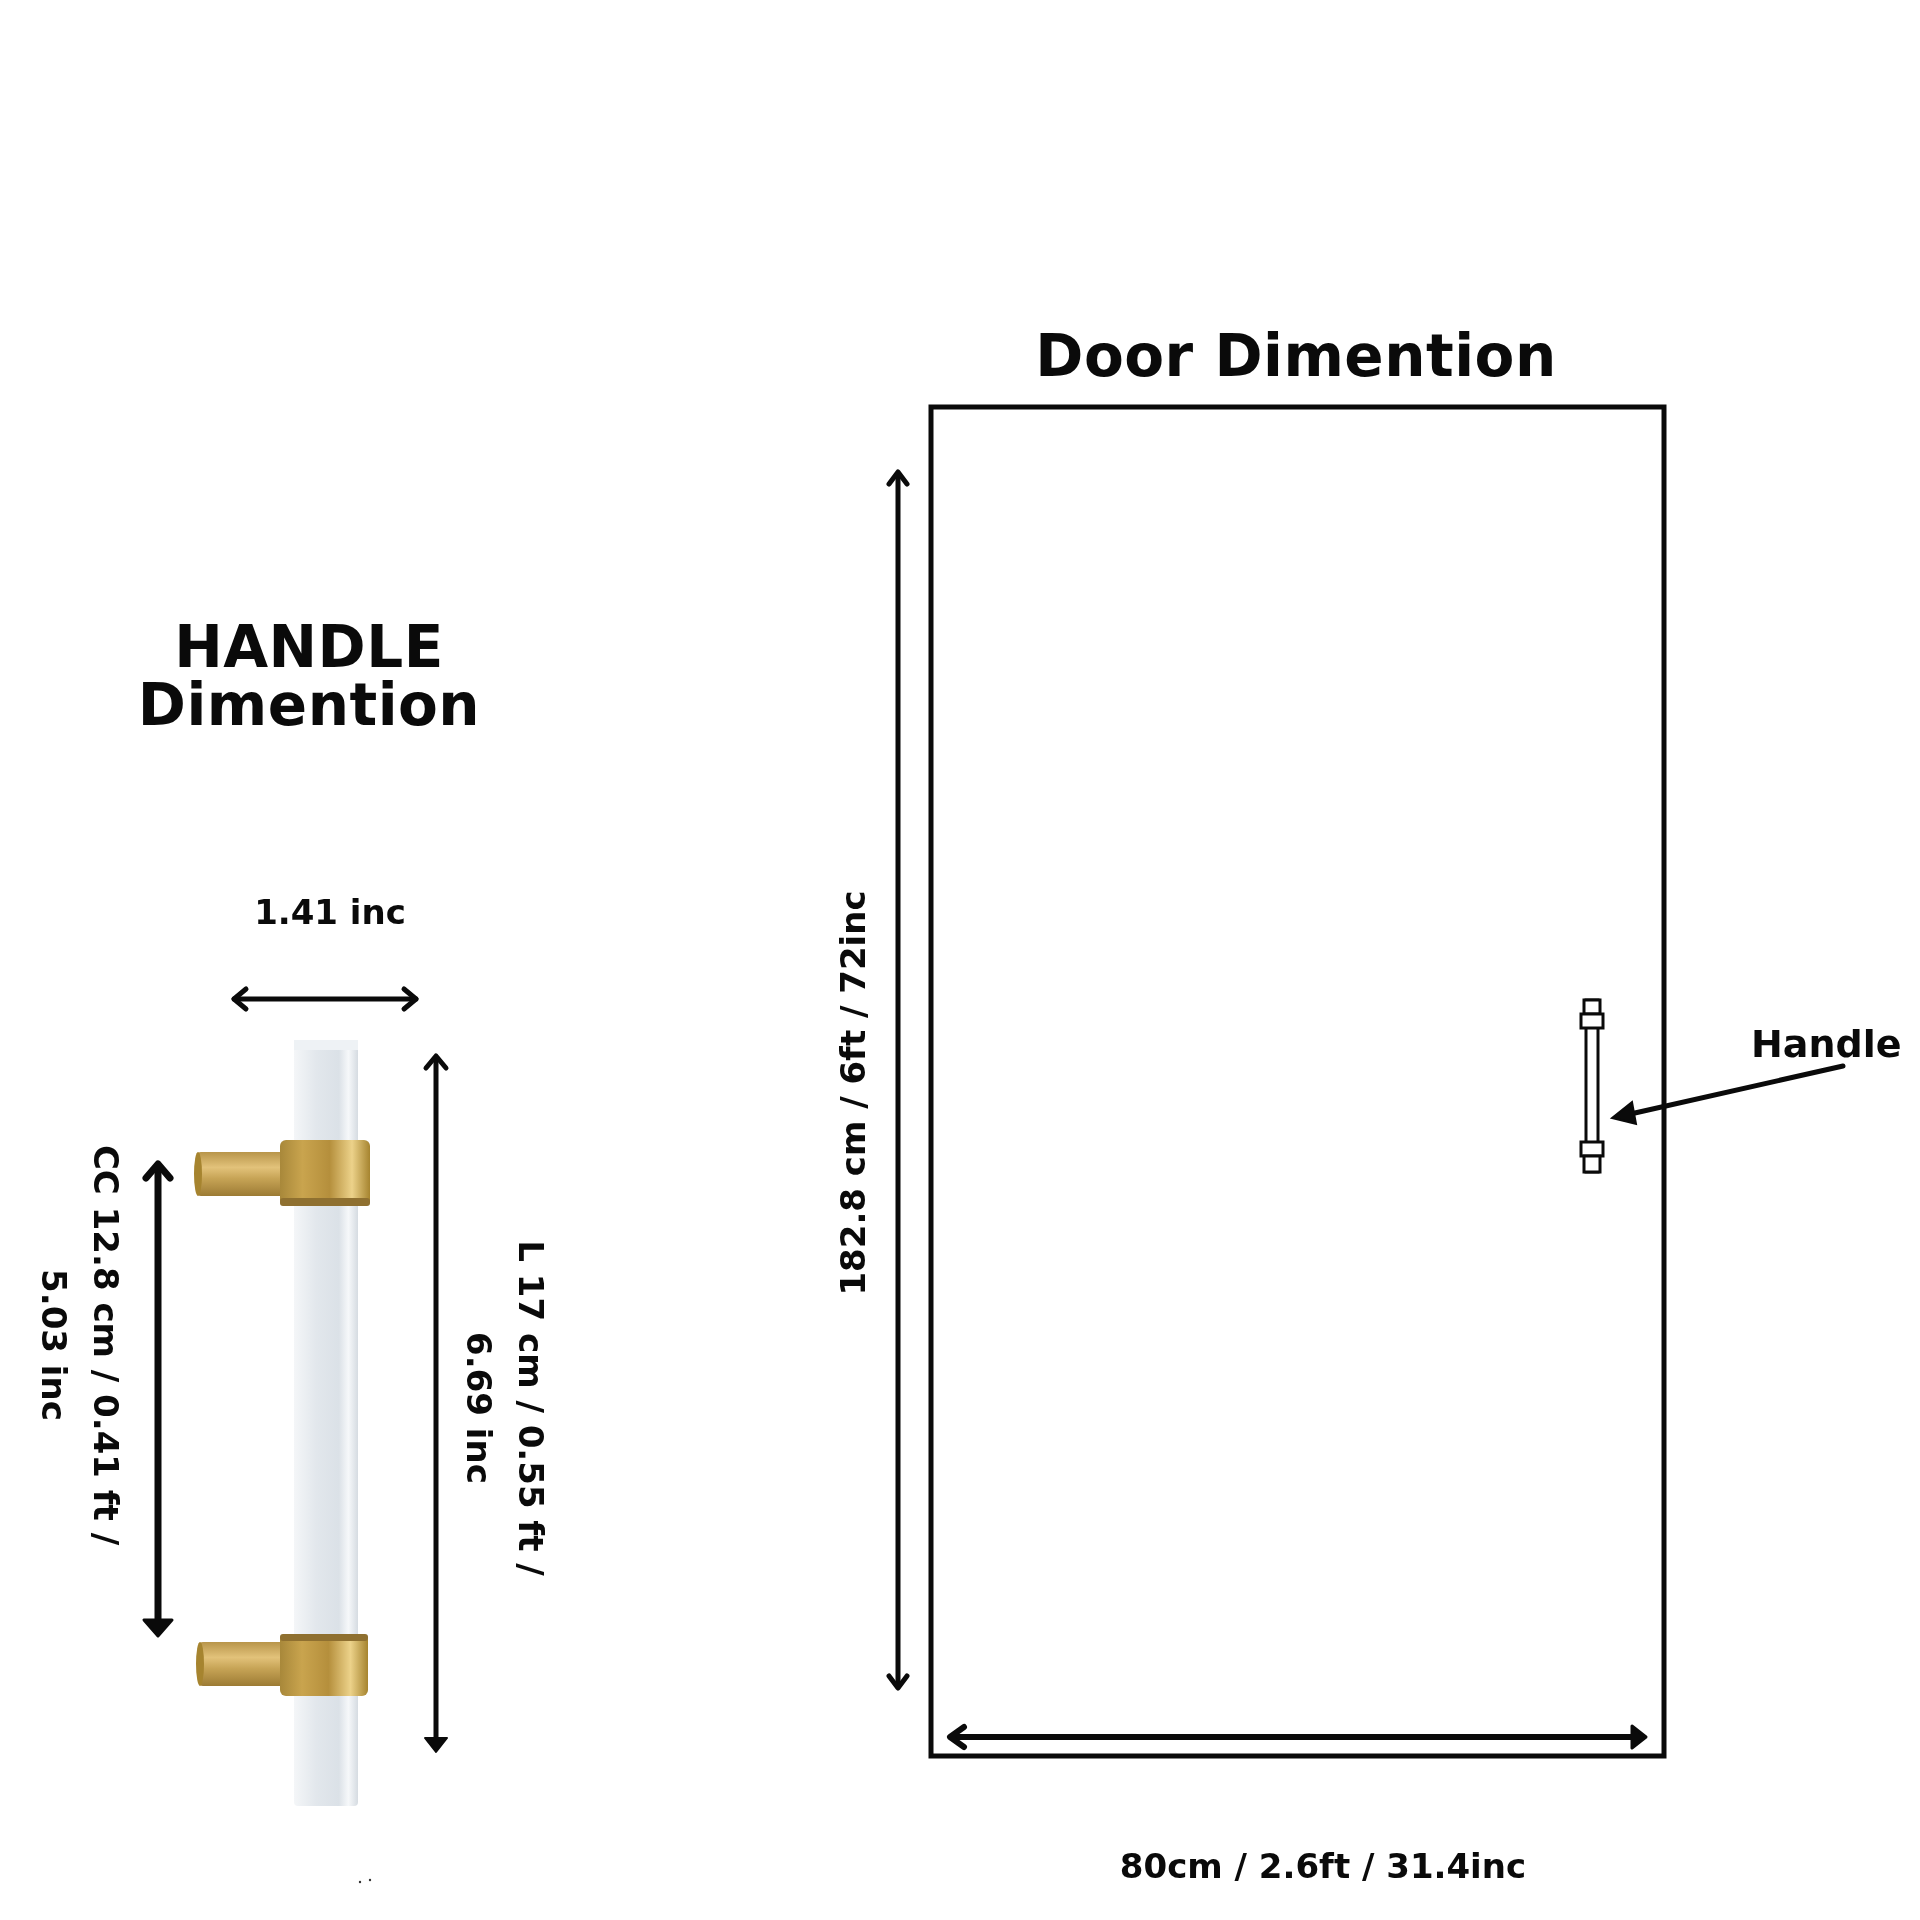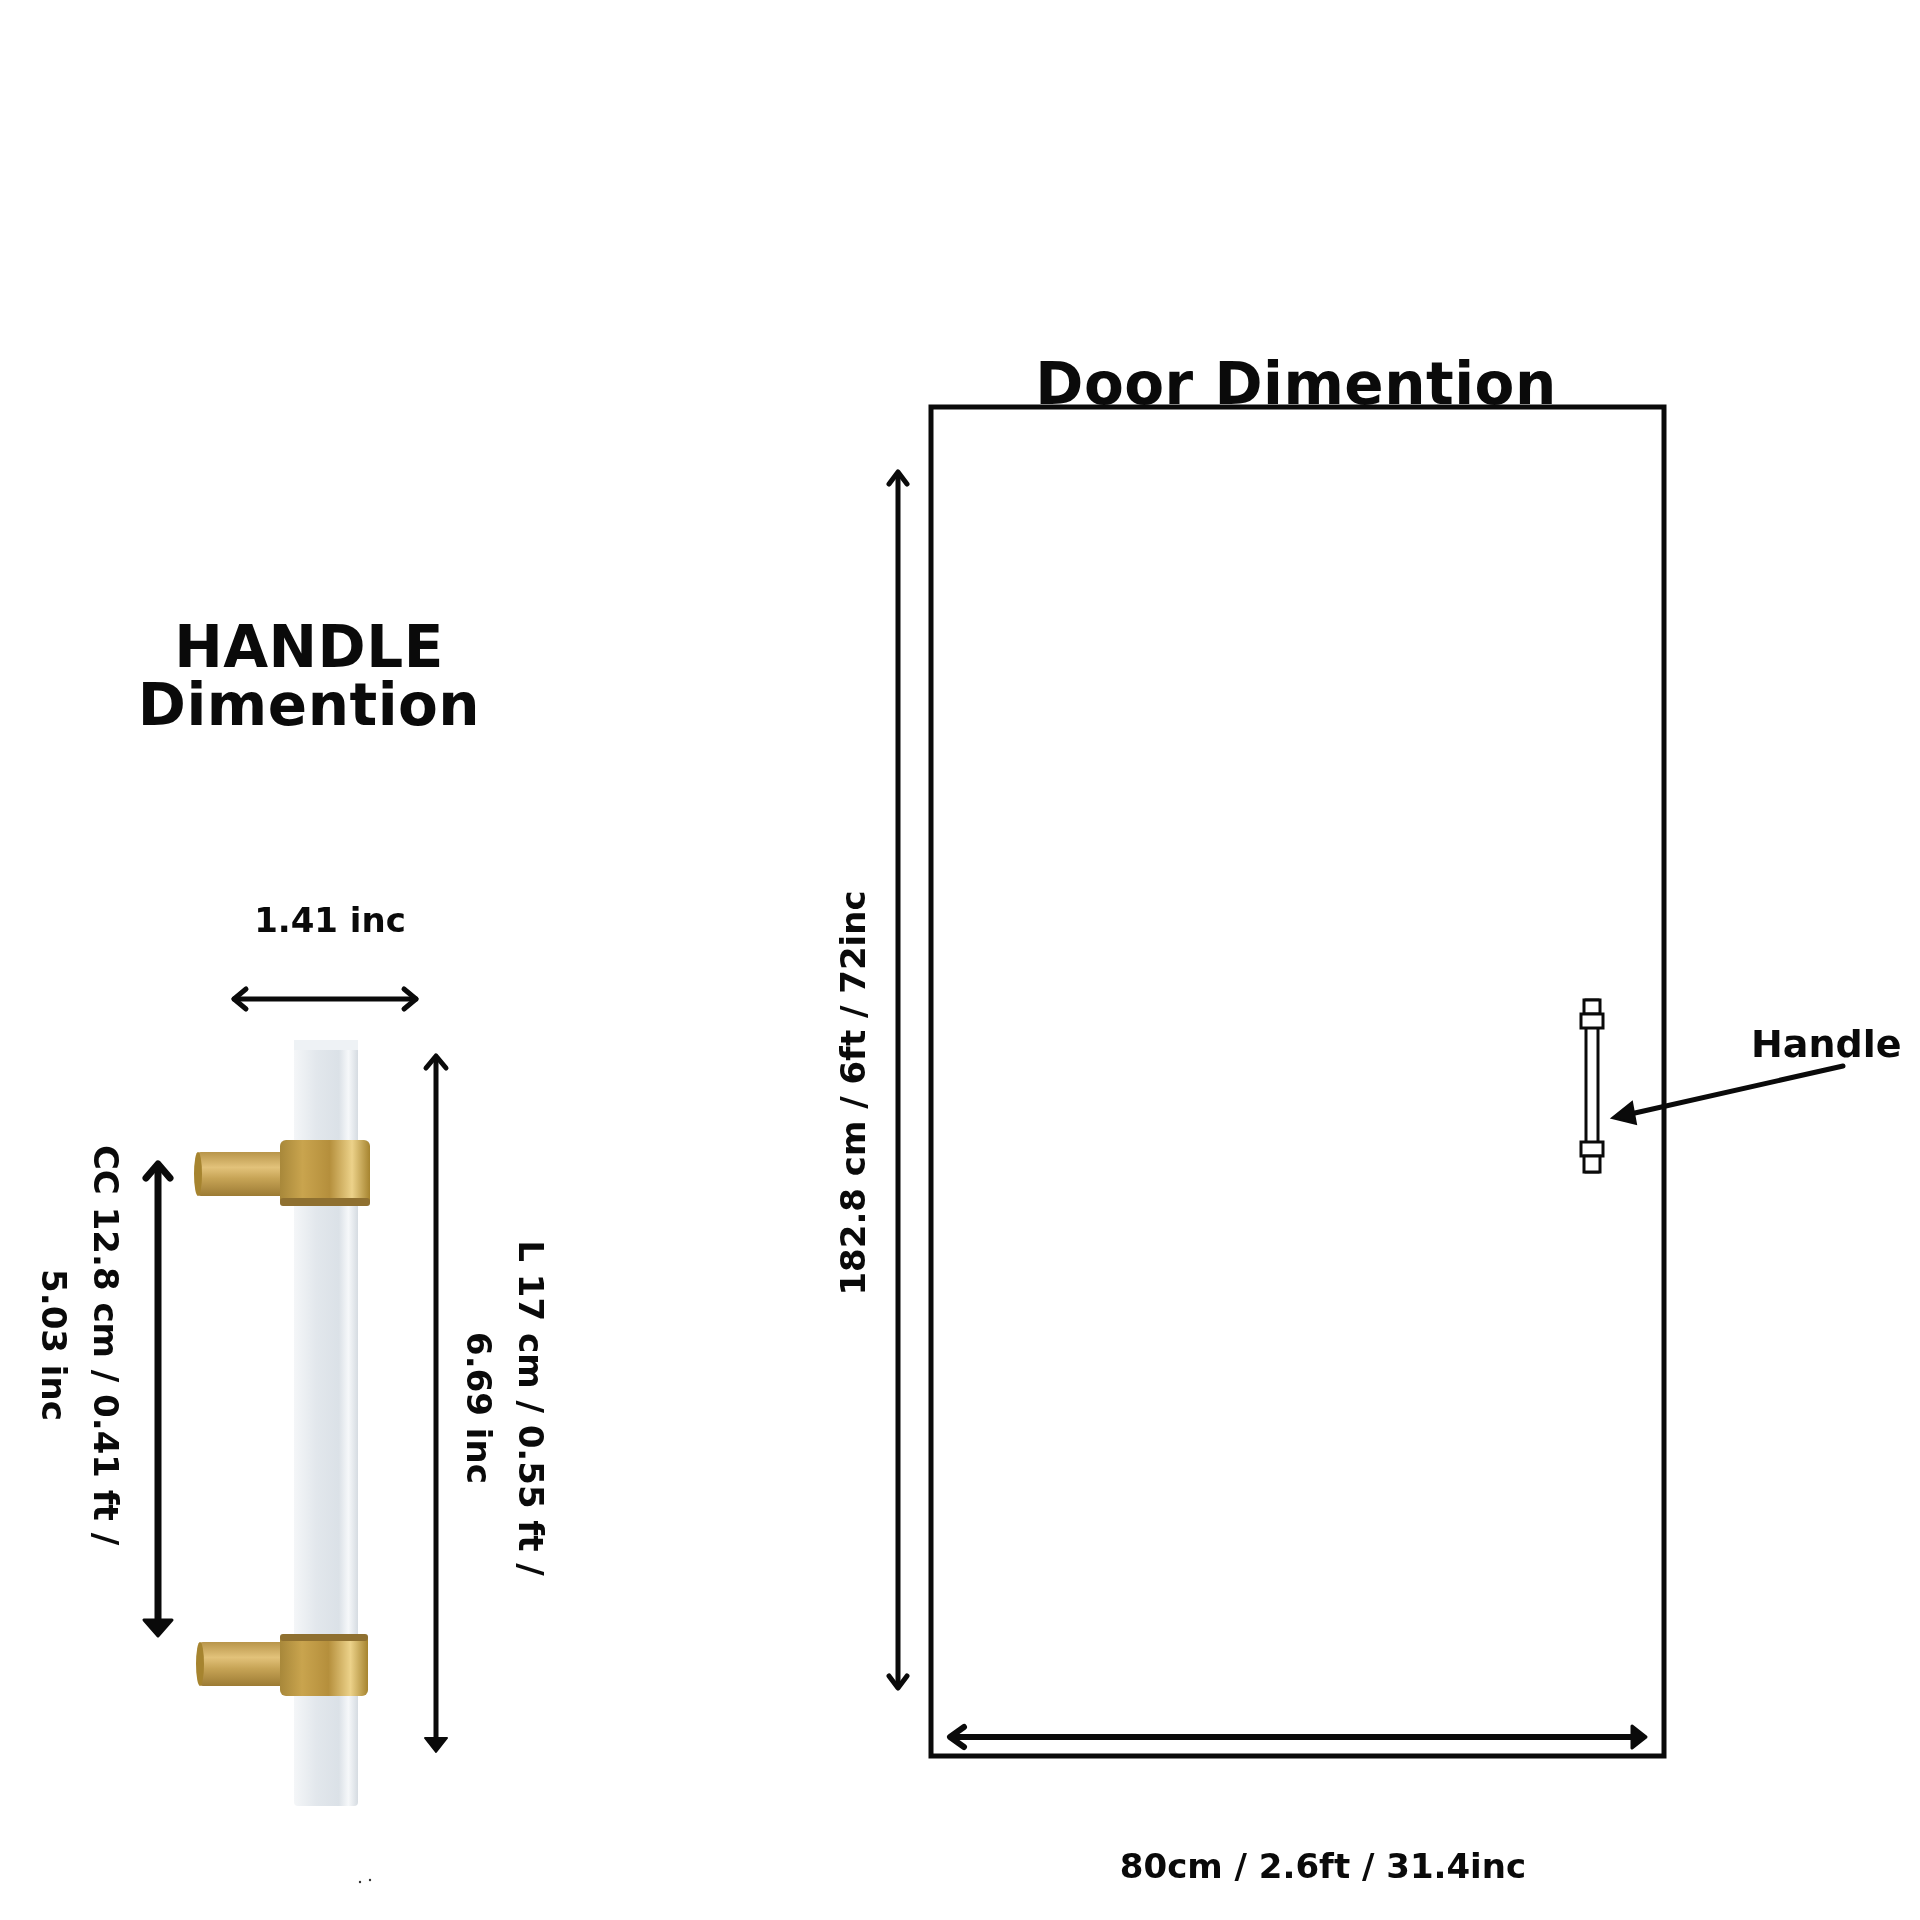--- a/index.html
+++ b/index.html
@@ -14,21 +14,21 @@
 </style>
 </head>
 <body>
 
 <div class="abs title" style="left:309px; top:618px; transform:translateX(-50%);">
   <div>HANDLE</div>
   <div style="">Dimention</div>
 </div>
 
 <div class="abs label" style="left:330px; top:882px; transform:translateX(-50%);">
-  <div style="margin-top:16px;">1.41 inc</div>
+  <div style="margin-top:8px;">1.41 inc</div>
 </div>
 
 <svg class="overlay" width="1920" height="1920" viewBox="0 0 1920 1920">
   <defs>
     <linearGradient id="barGrad" x1="0" x2="1" y1="0" y2="0">
       <stop offset="0" stop-color="#f4f6f8"></stop>
       <stop offset="0.35" stop-color="#e2e7ec"></stop>
       <stop offset="0.7" stop-color="#dbe1e7"></stop>
       <stop offset="0.85" stop-color="#f6f8fa"></stop>
       <stop offset="1" stop-color="#d5dbe1"></stop>
@@ -92,21 +92,21 @@
 <div class="abs label rot-cw" style="left:80px; top:1345px; text-align:center;">
   <div>CC 12.8 cm / 0.41 ft /</div>
   <div style="margin-top:8px;">5.03 inc</div>
 </div>
 
 <div class="abs label rot-cw" style="left:505px; top:1408px; text-align:center;">
   <div>L 17 cm / 0.55 ft /</div>
   <div style="margin-top:8px;">6.69 inc</div>
 </div>
 
-<div class="abs title" style="left:1296px; top:327px; transform:translateX(-50%);margin-top:28px;">Door Dimention</div>
+<div class="abs title" style="left:1296px; top:327px; transform:translateX(-50%);">Door Dimention</div>
 
 <svg class="overlay" width="1920" height="1920" viewBox="0 0 1920 1920">
 
   <rect x="931" y="407" width="733" height="1349" fill="none" stroke="#0a0a0a" stroke-width="5"></rect>
 
   <g stroke="#0a0a0a" stroke-width="5" fill="none" stroke-linecap="round" stroke-linejoin="round">
     <line x1="898" y1="474" x2="898" y2="1686"></line>
     <polyline points="889,484 898,472 907,484"></polyline>
     <polyline points="889,1676 898,1688 907,1676"></polyline>
   </g>

